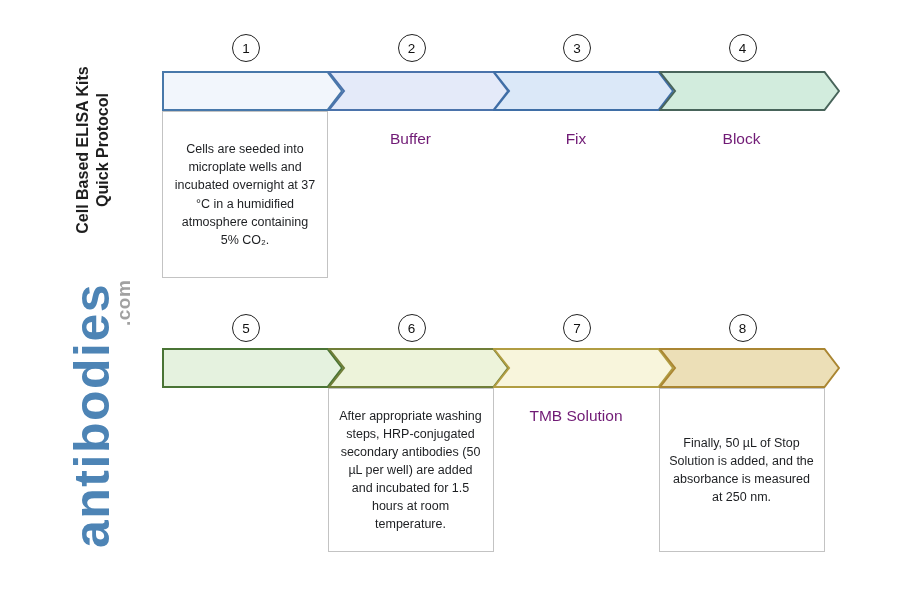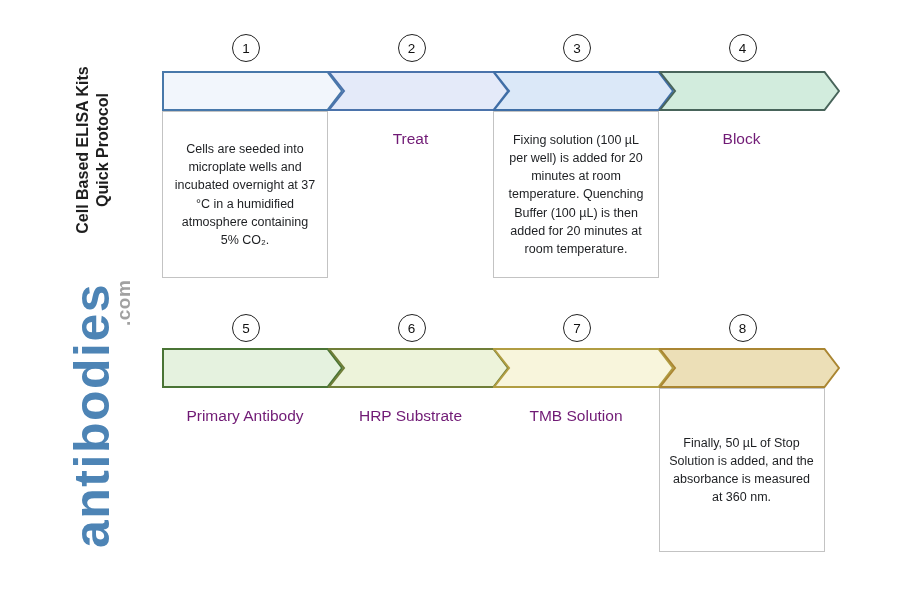--- a/index.html
+++ b/index.html
@@ -87,29 +87,26 @@
       <polygon points="1,1 165.5,1 180,20 165.5,39 1,39 16,20" stroke-width="2" fill="#e4eaf9" stroke="#4b73ab"></polygon>
     </svg>
   <svg class="arrow r1 c2" viewBox="0 0 181 40">
       <polygon points="1,1 165.5,1 180,20 165.5,39 1,39 16,20" stroke-width="2" fill="#dbe8f8" stroke="#3f6ea6"></polygon>
     </svg>
   <svg class="arrow r1 c3" viewBox="0 0 181 40">
       <polygon points="1,1 165.5,1 180,20 165.5,39 1,39 16,20" stroke-width="2" fill="#d2ecdd" stroke="#48645a"></polygon>
     </svg>
 
   <div class="hlabel r1 c0">Cells</div>
-  <div class="hlabel r1 c1">Treat</div>
+  <div class="hlabel r1 c1">Buffer</div>
   <div class="hlabel r1 c2">Fix</div>
   <div class="hlabel r1 c3">Block</div>
 
   <div class="descbox r1 c0">
       <span>Cells are seeded into microplate wells and incubated overnight at 37 °C in a humidified atmosphere containing 5% CO₂.</span>
-    </div>
-  <div class="descbox r1 c2">
-      <span>Fixing solution (100 µL per well) is added for 20 minutes at room temperature. Quenching Buffer (100 µL) is then added for 20 minutes at room temperature.</span>
     </div>
 
   <div class="badge r2 b0">
       <span>5</span>
     </div>
   <div class="badge r2 b1">
       <span>6</span>
     </div>
   <div class="badge r2 b2">
       <span>7</span>
@@ -124,21 +121,23 @@
   <svg class="arrow r2 c1" viewBox="0 0 181 40">
       <polygon points="1,1 165.5,1 180,20 165.5,39 1,39 16,20" stroke-width="2" fill="#edf3da" stroke="#707e38"></polygon>
     </svg>
   <svg class="arrow r2 c2" viewBox="0 0 181 40">
       <polygon points="1,1 165.5,1 180,20 165.5,39 1,39 16,20" stroke-width="2" fill="#f8f5dc" stroke="#b19d42"></polygon>
     </svg>
   <svg class="arrow r2 c3" viewBox="0 0 181 40">
       <polygon points="1,1 165.5,1 180,20 165.5,39 1,39 16,20" stroke-width="2" fill="#ecdfb7" stroke="#aa8632"></polygon>
     </svg>
 
-  <div class="hlabel r2 c0">Primary Antibody</div>
   <div class="hlabel r2 c1">HRP Substrate</div>
   <div class="hlabel r2 c2">TMB Solution</div>
 
+  <div class="descbox r2 c1">
+      <span>After appropriate washing steps, HRP-conjugated secondary antibodies (50 µL per well) are added and incubated for 1.5 hours at room temperature.</span>
+    </div>
   <div class="descbox r2 c3">
-      <span>Finally, 50 µL of Stop Solution is added, and the absorbance is measured at 360 nm.</span>
+      <span>Finally, 50 µL of Stop Solution is added, and the absorbance is measured at 250 nm.</span>
     </div>
 
 </div>
 
 </body></html>

